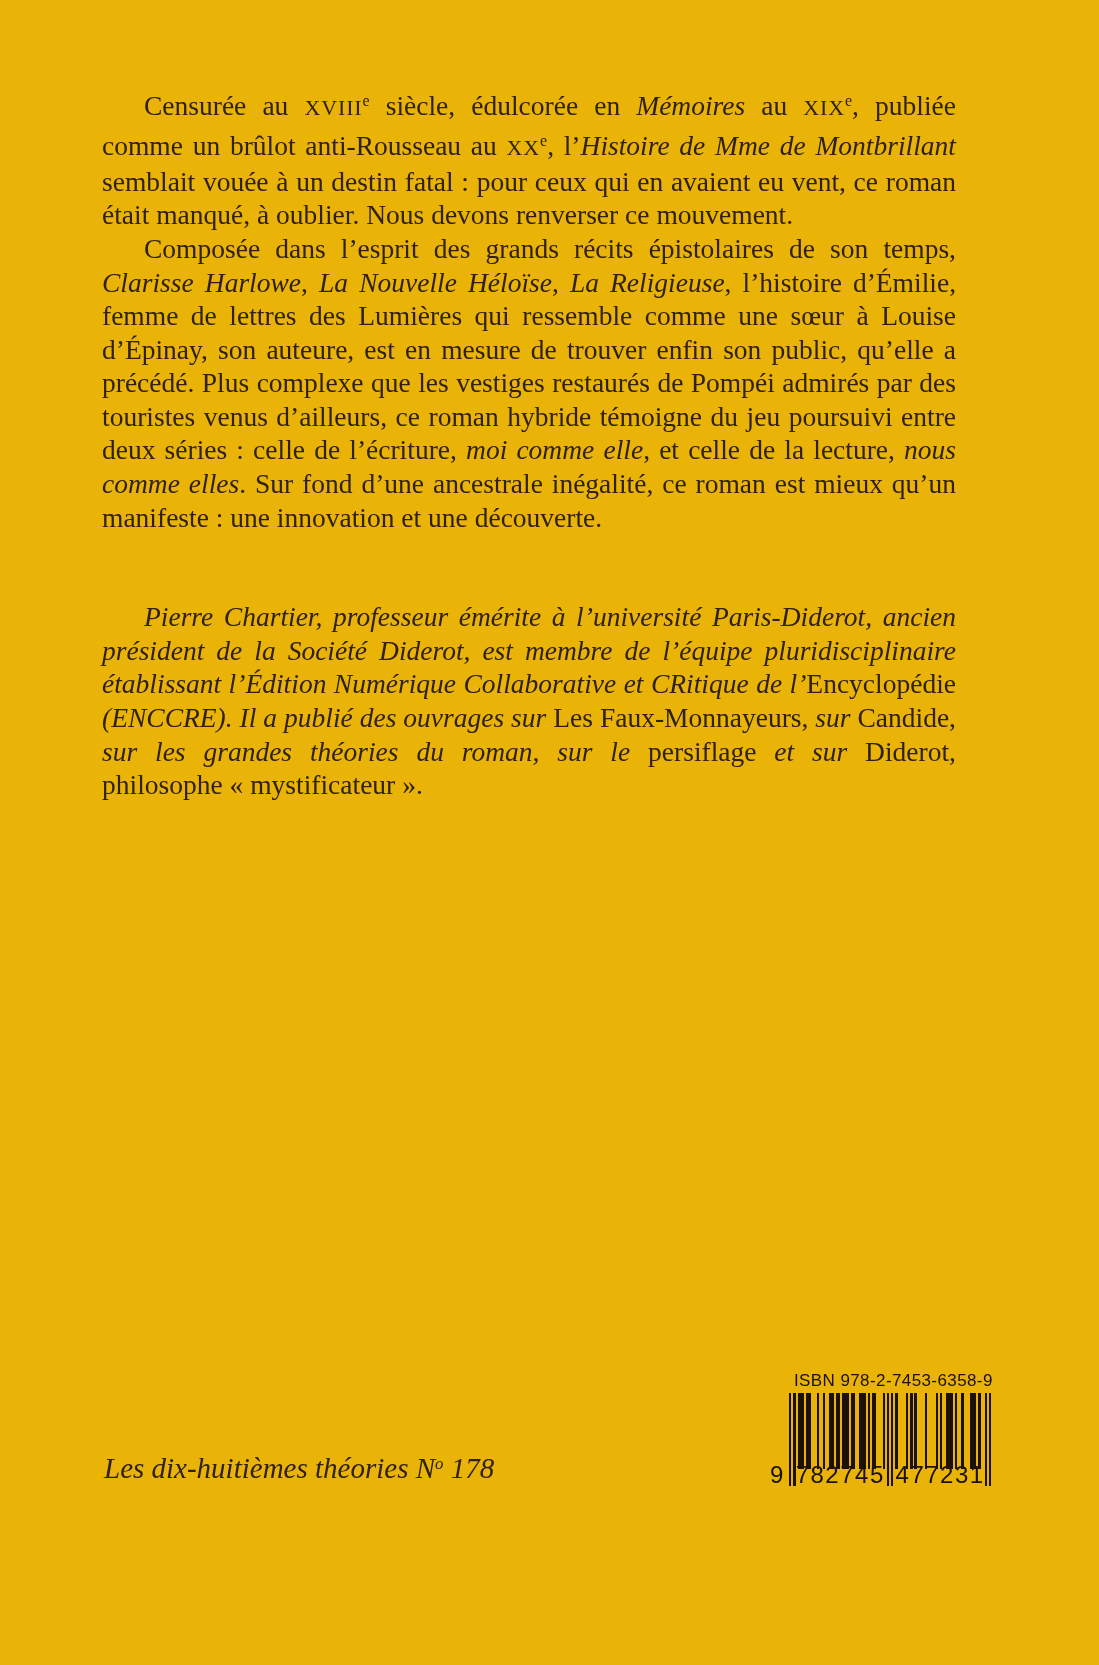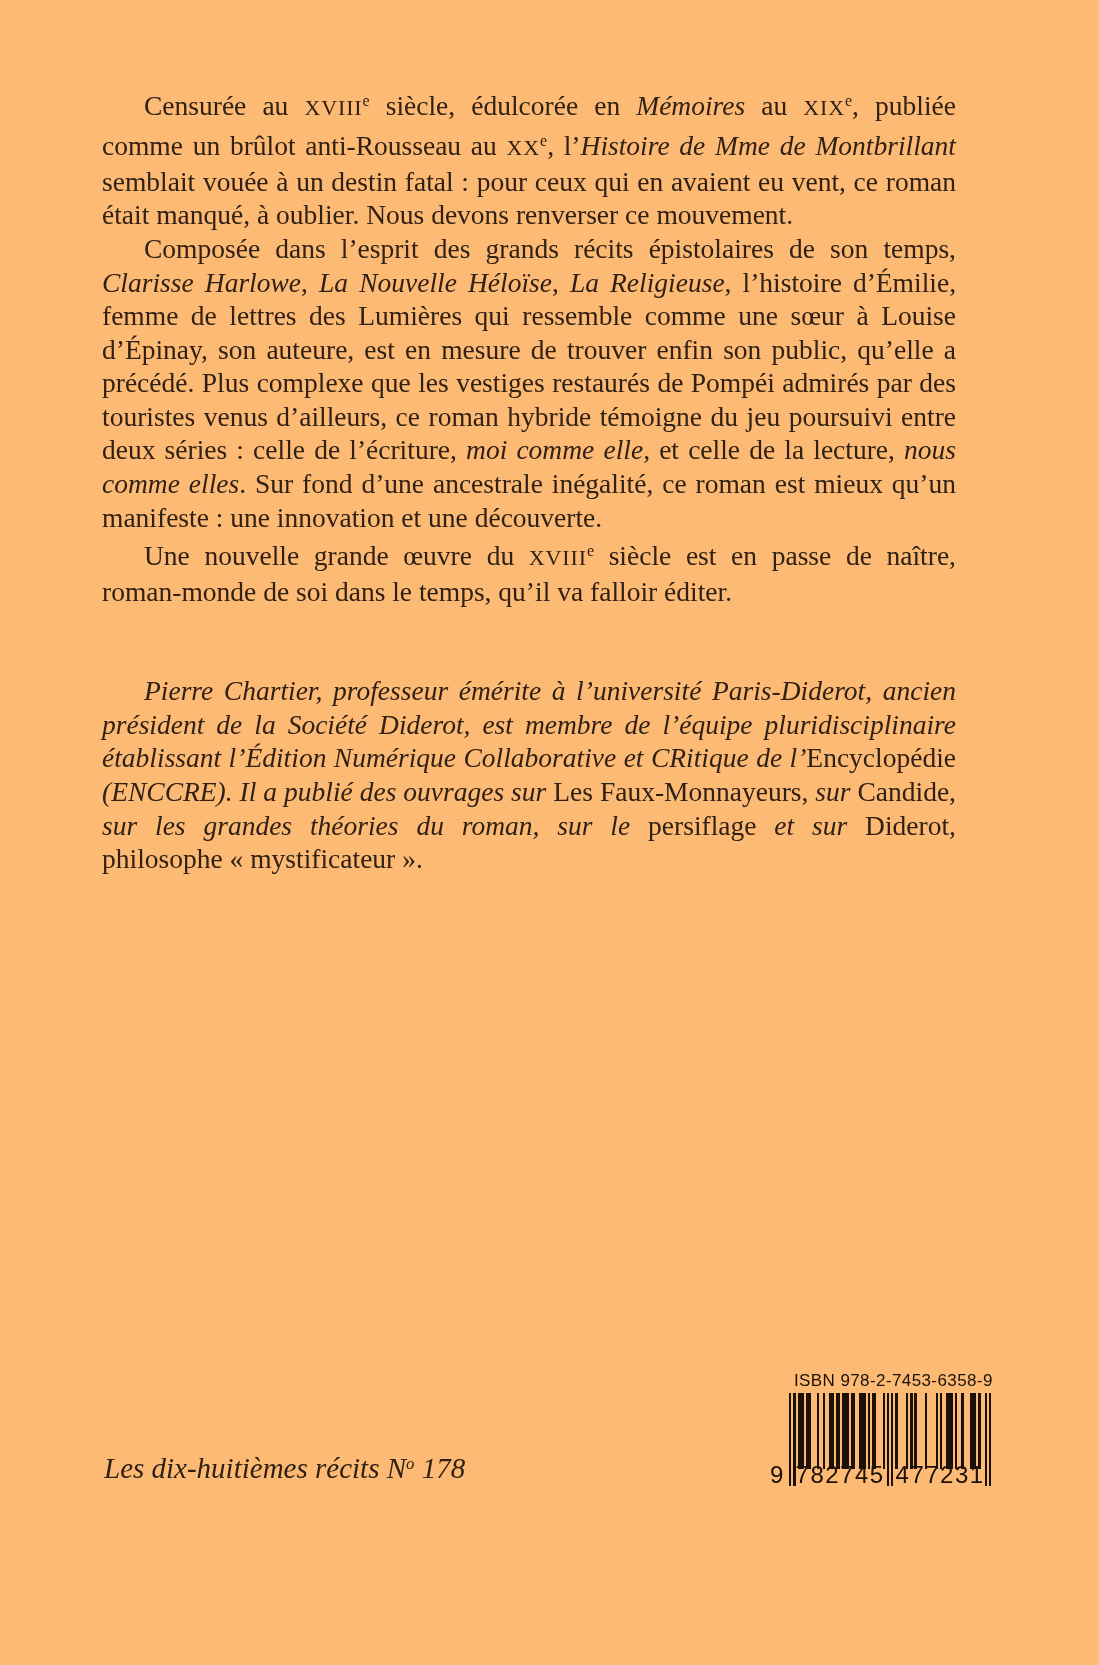--- a/index.html
+++ b/index.html
@@ -1,19 +1,19 @@
 <!DOCTYPE html>
 <html><head>
 <meta charset="utf-8">
 <style>
   html,body{margin:0;padding:0;}
   .page{
     position:relative;
     width:1099px;height:1665px;
-    background:#fdba74;
+    background:#eab308;
     overflow:hidden;
     font-family:"Liberation Serif","DejaVu Serif",serif;
     color:#302114;
   }
   .blurb{
     position:absolute;left:102px;top:84px;width:854px;
     font-size:27.5px;line-height:33.6px;
     text-align:justify;
   }
   .blurb p{margin:0;text-indent:42px;}
@@ -42,36 +42,35 @@
   }
   .bars i{
     position:absolute;top:0;height:76px;background:#1b1109;display:block;
   }
   .bars i.tall{height:93px;}
   .bc-digits span{
     position:absolute;font-size:24px;color:#1b1109;
     font-family:"Liberation Sans","DejaVu Sans",sans-serif;
   }
   .bc-first{left:-19px;top:68px;}
-  .bc-g1{left:3.2%;width:44.2%;top:68px;text-align:center;letter-spacing:1.5px;}
+  .bc-g1{left:3.2%;width:44.2%;top:68px;text-align:right;letter-spacing:1.5px;}
   .bc-g2{left:52.7%;width:44.2%;top:68px;text-align:center;letter-spacing:1.5px;}
 </style>
 </head>
 <body>
 
 <div class="page">
 
   <div class="blurb">
     <p><span class="run-n">Censurée au </span><span class="run-sc">XVIII</span><span class="run-sup">e</span><span class="run-n"> siècle, édulcorée en </span><span class="run-i">Mémoires</span><span class="run-n"> au </span><span class="run-sc">XIX</span><span class="run-sup">e</span><span class="run-n">, publiée comme un brûlot anti-Rousseau au </span><span class="run-sc">XX</span><span class="run-sup">e</span><span class="run-n">, l’</span><span class="run-i">Histoire de Mme de Montbrillant</span><span class="run-n"> semblait vouée à un destin fatal : pour ceux qui en avaient eu vent, ce roman était manqué, à oublier. Nous devons renverser ce mouvement.</span></p>
     <p><span class="run-n">Composée dans l’esprit des grands récits épistolaires de son temps, </span><span class="run-i">Clarisse Harlowe</span><span class="run-n">, </span><span class="run-i">La Nouvelle Héloïse</span><span class="run-n">, </span><span class="run-i">La Religieuse</span><span class="run-n">, l’histoire d’Émilie, femme de lettres des Lumières qui ressemble comme une sœur à Louise d’Épinay, son auteure, est en mesure de trouver enfin son public, qu’elle a précédé. Plus complexe que les vestiges restaurés de Pompéi admirés par des touristes venus d’ailleurs, ce roman hybride témoigne du jeu poursuivi entre deux séries : celle de l’écriture, </span><span class="run-i">moi comme elle</span><span class="run-n">, et celle de la lecture, </span><span class="run-i">nous comme elles</span><span class="run-n">. Sur fond d’une ancestrale inégalité, ce roman est mieux qu’un manifeste : une innovation et une découverte.</span></p>
-    <p><span class="run-n">Une nouvelle grande œuvre du </span><span class="run-sc">XVIII</span><span class="run-sup">e</span><span class="run-n"> siècle est en passe de naître, roman-monde de soi dans le temps, qu’il va falloir éditer.</span></p>
     <p class="bio"><span class="run-i">Pierre Chartier, professeur émérite à l’université Paris-Diderot, ancien président de la Société Diderot, est membre de l’équipe pluridisciplinaire établissant l’Édition Numérique Collaborative et CRitique de l’</span><span class="run-n">Encyclopédie</span><span class="run-i"> (ENCCRE). Il a publié des ouvrages sur </span><span class="run-n">Les Faux-Monnayeurs,</span><span class="run-i"> sur </span><span class="run-n">Candide,</span><span class="run-i"> sur les grandes théories du roman, sur le </span><span class="run-n">persiflage</span><span class="run-i"> et sur </span><span class="run-n">Diderot, philosophe « mystificateur ».</span></p>
   </div>
 
-  <div class="series"><span class="run-i">Les dix-huitièmes récits N</span><span class="run-supi">o</span><span class="run-i"> 178</span></div>
+  <div class="series"><span class="run-i">Les dix-huitièmes théories N</span><span class="run-supi">o</span><span class="run-i"> 178</span></div>
 
   <div class="barcode">
     <div class="isbn-line">ISBN  978-2-7453-6358-9</div>
     <div class="bars">
       <div class="bc-digits">
         <span class="bc-first">9</span>
         <span class="bc-g1">782745</span>
         <span class="bc-g2">477231</span>
       </div>
     <i class="tall" style="left: 0px; width: 2.37632px;"></i>

